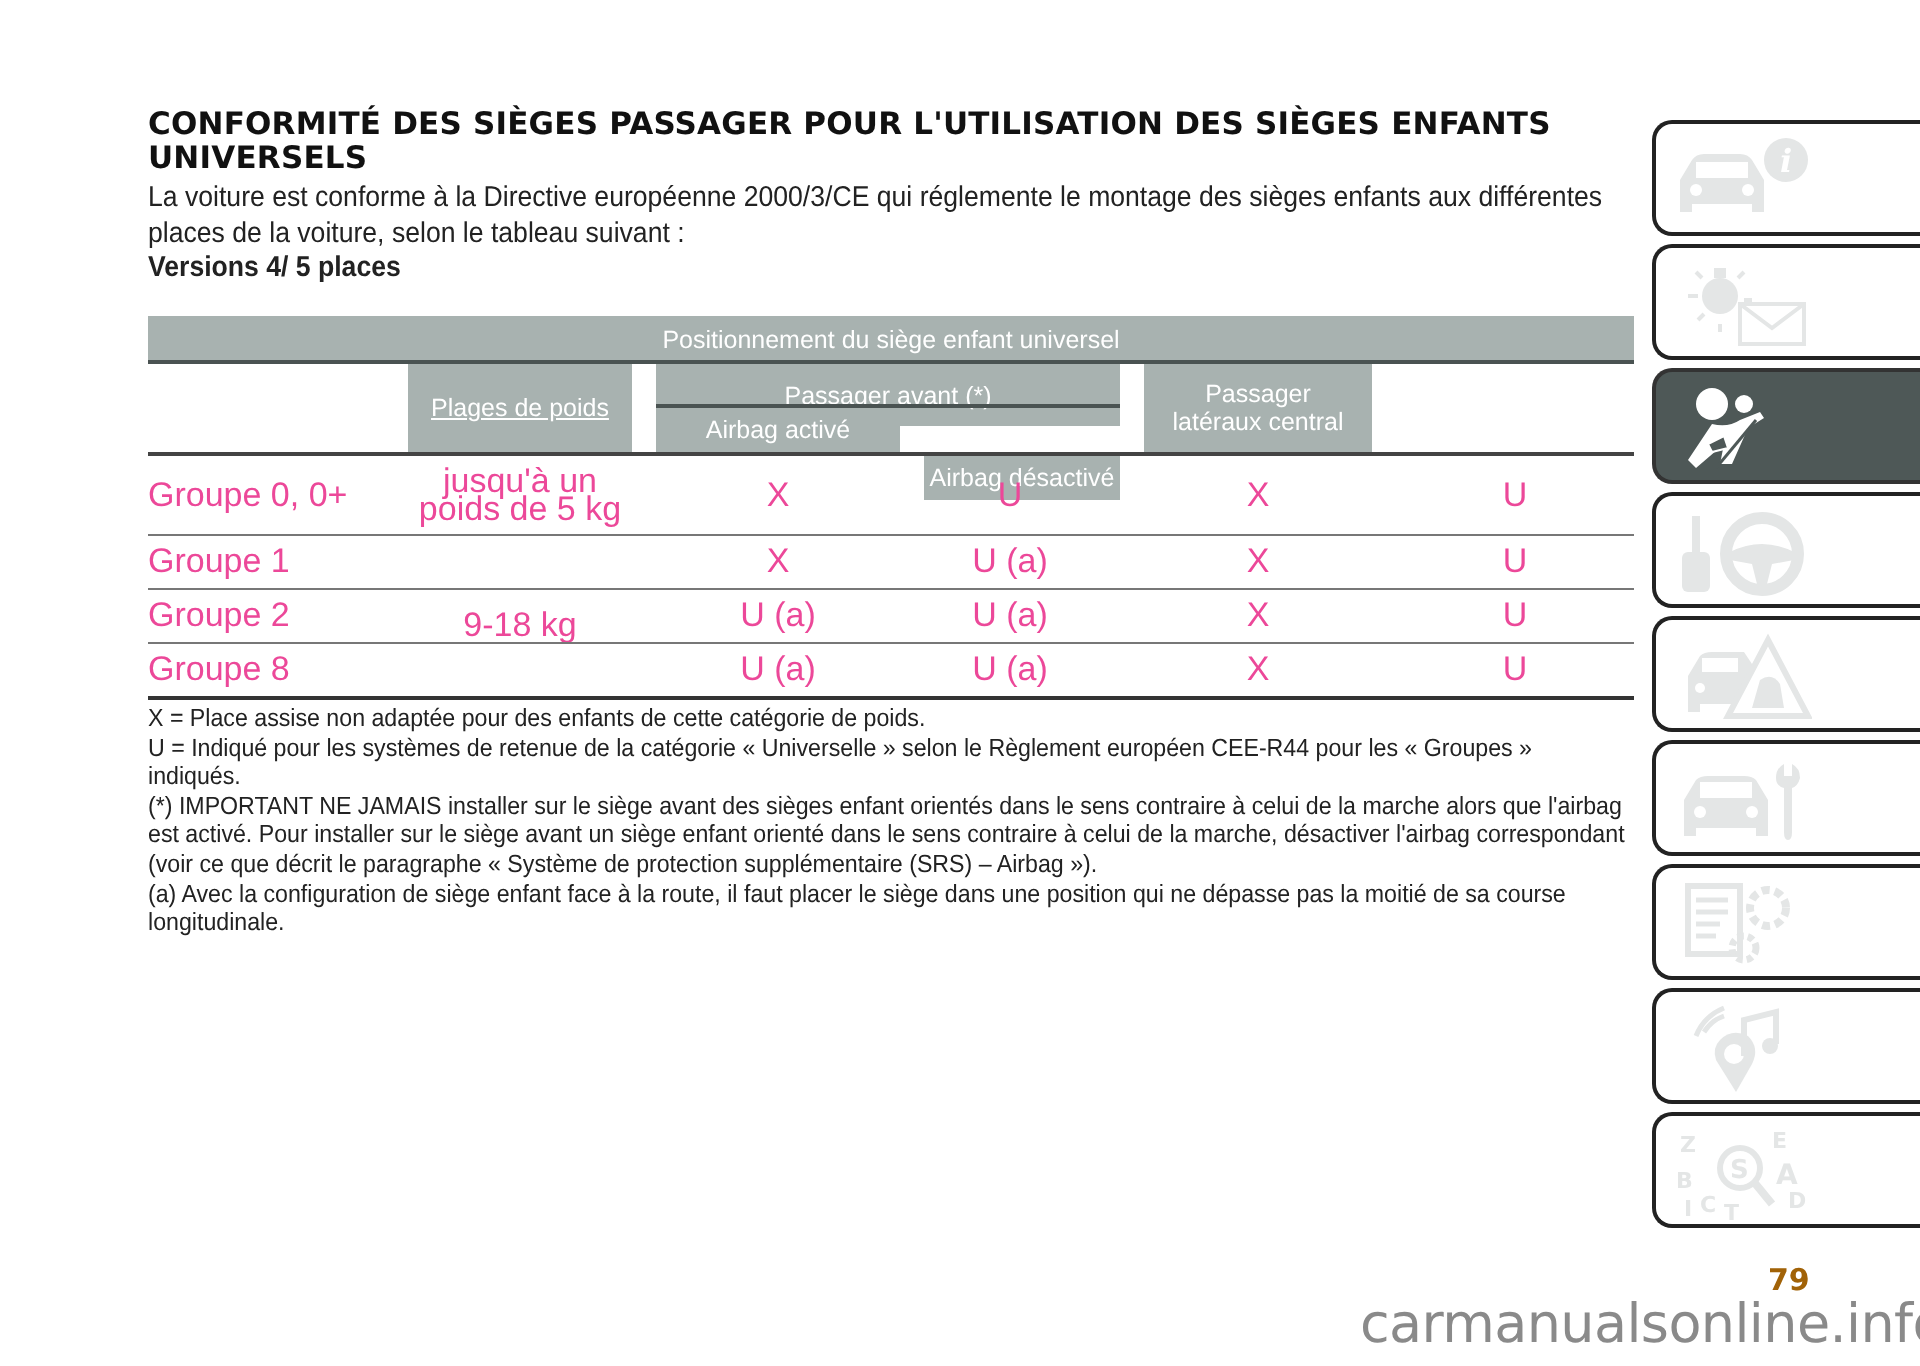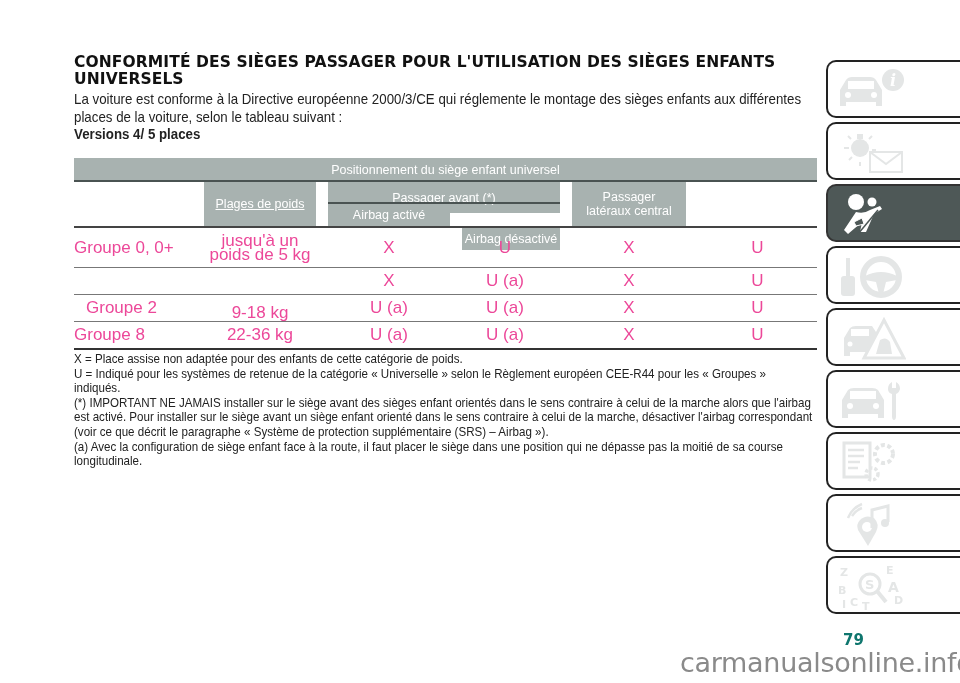--- a/index.html
+++ b/index.html
@@ -46,22 +46,22 @@
   
   .tab {
     position: absolute; left: 826px; width: 134px; height: 58px;
     border: 2px solid #222; border-right: none;
     border-radius: 10px 0 0 10px; background: #fff;
   }
   .tab.active { background: #4e5857; border-color: #333; }
   .tab svg { position: absolute; left: 8px; top: 6px; }
 
   .page-num {
-    position: absolute; left: 843px; top: 631px;
-    font-family: "DejaVu Sans", sans-serif; font-weight: bold; font-size: 15px; color: #0f766e;
+    position: absolute; left: 884px; top: 631px;
+    font-family: "DejaVu Sans", sans-serif; font-weight: bold; font-size: 15px; color: #a16207;
   }
   .watermark {
     position: absolute; left: 680px; top: 647px;
     font-family: "DejaVu Sans", sans-serif; font-size: 27px; color: #8a8a8a; letter-spacing: -0.3px;
   }
 </style>
 </head>
 <body>
 
 <div class="title">CONFORMITÉ DES SIÈGES PASSAGER POUR L'UTILISATION DES SIÈGES ENFANTS UNIVERSELS</div>
@@ -86,40 +86,40 @@
   <div class="cell left" style="left:0;width:118px;">Groupe 0, 0+</div>
   <div class="cell" style="left:126px;width:120px;">jusqu'à un poids de 5 kg</div>
   <div class="cell" style="left:254px;width:122px;">X</div>
   <div class="cell" style="left:370px;width:122px;">U</div>
   <div class="cell" style="left:498px;width:114px;">X</div>
   <div class="cell" style="left:624px;width:119px;">U</div>
 </div>
 <div class="tbody-line" style="top:267px;height:1px;background:#777;"></div>
 
 <div class="row" style="top:268px;height:26px;">
+  <div class="cell left" style="left:0;width:118px;">Groupe 1</div>
   <div class="cell" style="left:126px;width:120px;margin-top:32px;">9-18 kg</div>
   <div class="cell" style="left:254px;width:122px;">X</div>
   <div class="cell" style="left:370px;width:122px;">U (a)</div>
   <div class="cell" style="left:498px;width:114px;">X</div>
   <div class="cell" style="left:624px;width:119px;">U</div>
 </div>
 <div class="tbody-line" style="top:294px;height:1px;background:#777;"></div>
 
 <div class="row" style="top:295px;height:26px;">
-  <div class="cell left" style="left:0;width:118px;margin-left:12px;">Groupe 2</div>
+  <div class="cell left" style="left:0;width:118px;">Groupe 2</div>
   <div class="cell" style="left:254px;width:122px;">U (a)</div>
   <div class="cell" style="left:370px;width:122px;">U (a)</div>
   <div class="cell" style="left:498px;width:114px;">X</div>
   <div class="cell" style="left:624px;width:119px;">U</div>
 </div>
 <div class="tbody-line" style="top:321px;height:1px;background:#777;"></div>
 
 <div class="row" style="top:322px;height:26px;">
   <div class="cell left" style="left:0;width:118px;">Groupe 8</div>
-  <div class="cell" style="left:126px;width:120px;">22-36 kg</div>
   <div class="cell" style="left:254px;width:122px;">U (a)</div>
   <div class="cell" style="left:370px;width:122px;">U (a)</div>
   <div class="cell" style="left:498px;width:114px;">X</div>
   <div class="cell" style="left:624px;width:119px;">U</div>
 </div>
 <div class="tbody-line" style="top:348px;height:2px;background:#333;"></div>
 
 <div class="notes">
   <p>X = Place assise non adaptée pour des enfants de cette catégorie de poids.</p>
   <p>U = Indiqué pour les systèmes de retenue de la catégorie « Universelle » selon le Règlement européen CEE-R44 pour les « Groupes » indiqués.</p>

